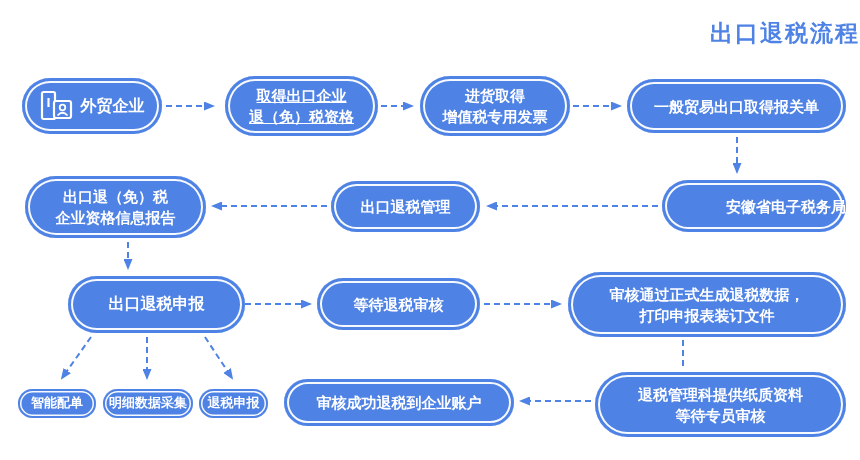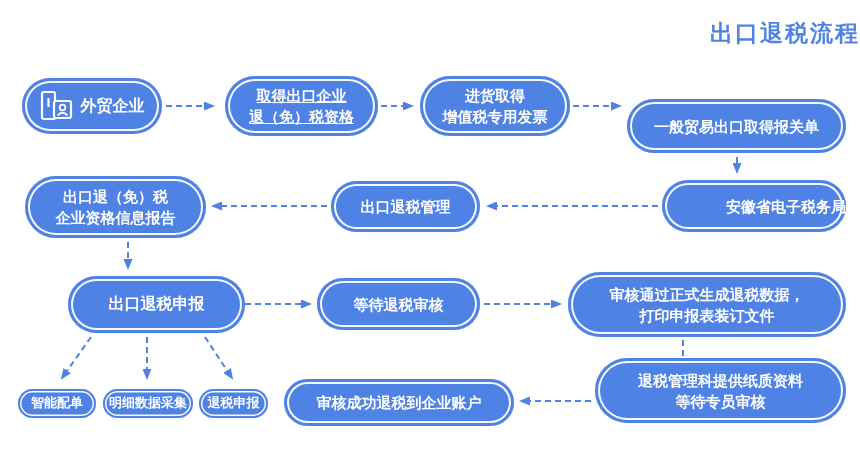--- a/index.html
+++ b/index.html
@@ -42,29 +42,29 @@
   }
   .node.small{
     font-size:13px;
     box-shadow:inset 0 0 0 2px var(--primary), inset 0 0 0 3.5px rgba(255,255,255,.95);
     align-items:center;
   }
   .node .icon{display:inline-flex;margin-right:7px;}
   #n-waimao{left:22px;top:78px;width:140px;height:56px;font-size:16px;}
   #n-zige{left:225px;top:76px;width:153px;height:60px;text-decoration:underline;}
   #n-jinhuo{left:420px;top:76px;width:150px;height:60px;}
-  #n-baoguandan{left:627px;top:79px;width:219px;height:54px;margin-top:20px;}
+  #n-baoguandan{left:627px;top:79px;width:219px;height:54px;}
   #n-dianzi{left:662px;top:180px;width:184px;height:52px;justify-content:flex-end;}
   #n-guanli{left:331px;top:181px;width:149px;height:51px;}
   #n-baogao{left:25px;top:176px;width:181px;height:62px;}
   #n-shenbao{left:68px;top:276px;width:177px;height:57px;font-size:16px;}
   #n-dengdai{left:317px;top:278px;width:163px;height:52px;}
   #n-shengcheng{left:568px;top:272px;width:278px;height:65px;}
   #n-zhanghu{left:284px;top:379px;width:230px;height:47px;}
-  #n-zhuanyuan{left:595px;top:358px;width:251px;height:65px;}
+  #n-zhuanyuan{left:595px;top:372px;width:251px;height:65px;}
   #n-zhineng{left:18px;top:389px;width:78px;height:29px;}
   #n-mingxi{left:103px;top:389px;width:90px;height:29px;}
   #n-tuishui{left:199px;top:389px;width:69px;height:29px;}
 </style>
 </head>
 <body>
 
 <div class="canvas">
 
   <div class="diagram-title">出口退税流程</div>

